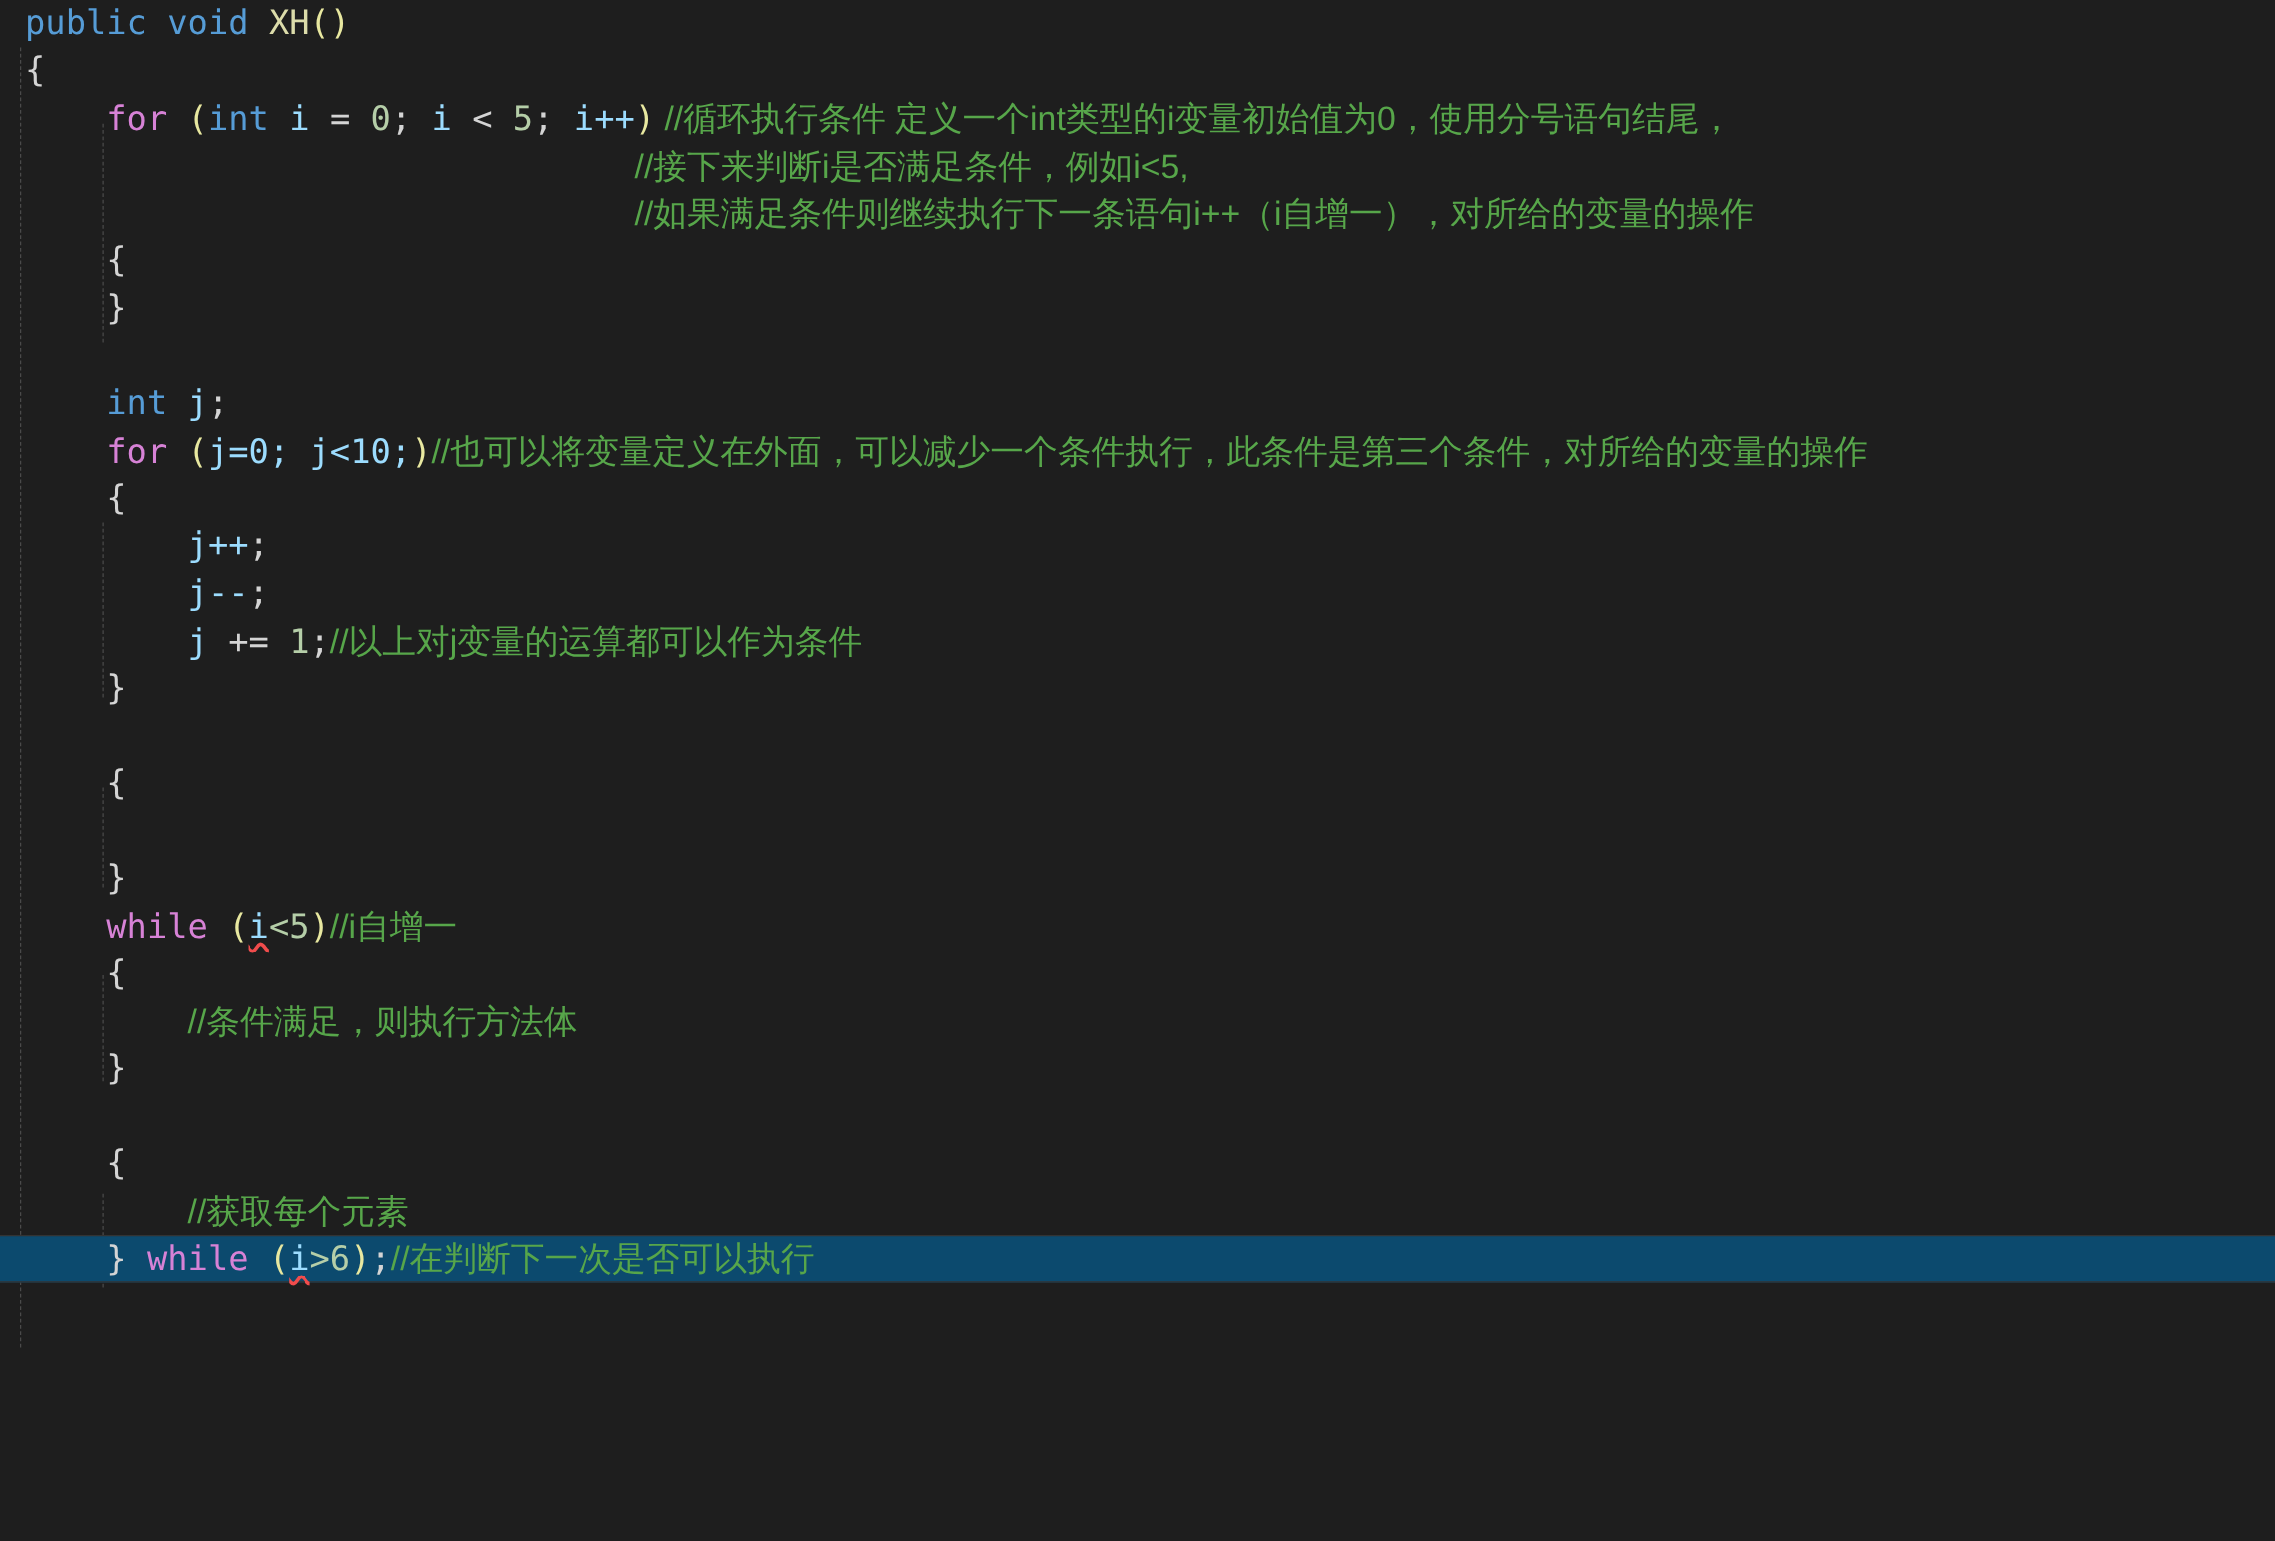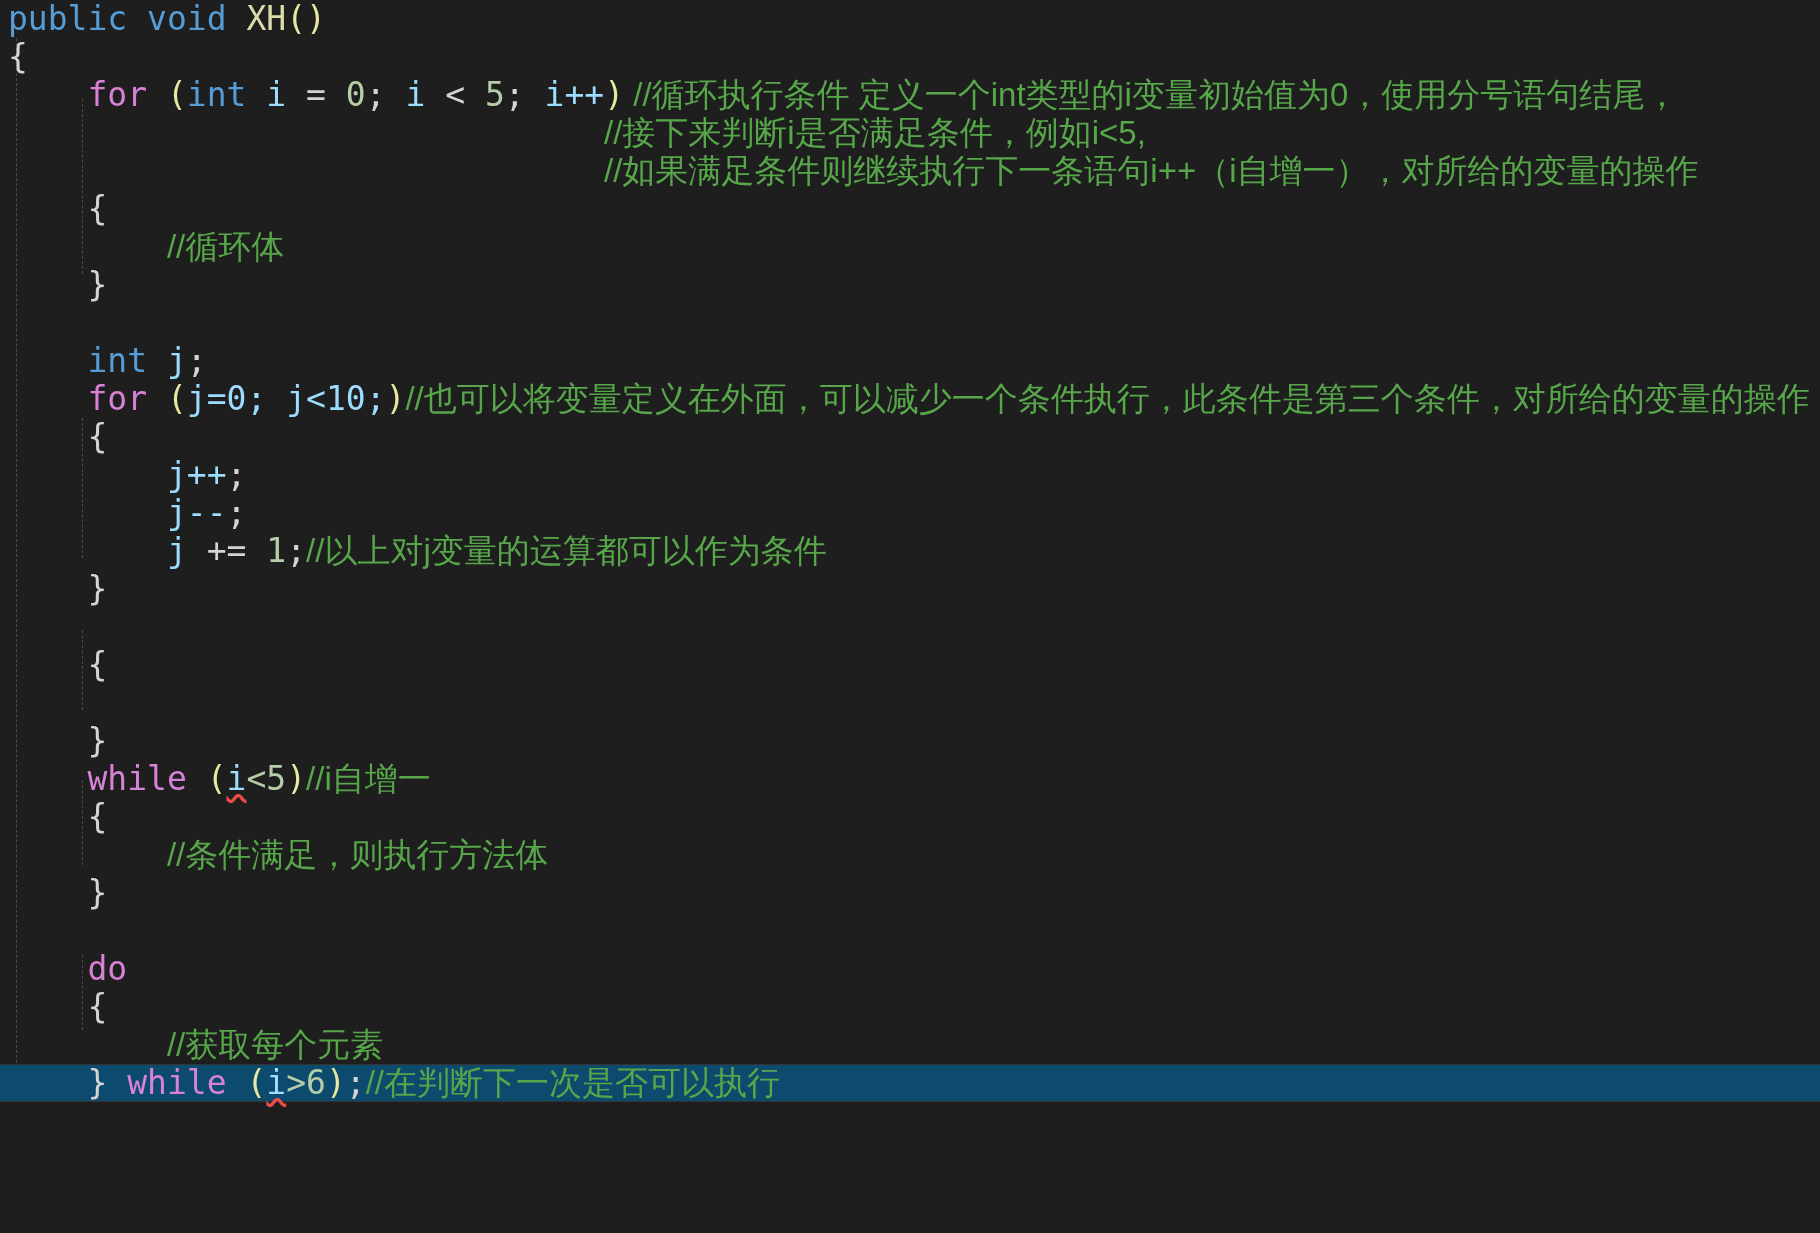--- a/index.html
+++ b/index.html
@@ -21,24 +21,24 @@
     background: #1e1e1e;
     padding-top: 0px;
     box-sizing: border-box;
   }
 
   .code-line {
     position: relative;
     height: 38px;
     line-height: 38px;
     white-space: pre;
-    font-size: 33px;
+    font-size: 27px;
     letter-spacing: 0px;
     color: #d4d4d4;
-    padding-left: 8px;
+    padding-left: 20px;
   }
 
   
   .code-line.current {
     background: #0c4a6e;
     border-top: 1px solid #333333;
     border-bottom: 1px solid #333333;
     height: 36px;
     line-height: 36px;
   }
@@ -89,21 +89,20 @@
   <div class="code-line"><span class="brace">{</span></div>
 
   <div class="code-line">    <span class="kw">for</span> <span class="paren">(</span><span class="kw2">int</span> <span class="ident">i</span><span class="punc"> = </span><span class="num">0</span><span class="punc">; </span><span class="ident">i</span><span class="punc"> &lt; </span><span class="num">5</span><span class="punc">; </span><span class="ident">i</span><span class="ident">++</span><span class="paren">)</span><span class="cmt cjk"> //循环执行条件 定义一个int类型的i变量初始值为0，使用分号语句结尾，</span></div>
 
   <div class="code-line">                              <span class="cmt cjk">//接下来判断i是否满足条件，例如i&lt;5,</span></div>
 
   <div class="code-line">                              <span class="cmt cjk">//如果满足条件则继续执行下一条语句i++（i自增一），对所给的变量的操作</span></div>
 
   <div class="code-line">    <span class="brace">{</span></div>
 
-  <div class="code-line">        <span class="cmt cjk">//循环体</span></div>
 
   <div class="code-line">    <span class="brace">}</span></div>
 
   <div class="code-line"><span></span></div>
 
   <div class="code-line">    <span class="kw2">int</span> <span class="ident">j</span><span class="punc">;</span></div>
 
   <div class="code-line">    <span class="kw">for</span> <span class="paren">(</span><span class="ident">j=0; j&lt;10;</span><span class="paren">)</span><span class="cmt cjk">//也可以将变量定义在外面，可以减少一个条件执行，此条件是第三个条件，对所给的变量的操作</span></div>
 
   <div class="code-line">    <span class="brace">{</span></div>
@@ -128,21 +127,20 @@
   <div class="code-line">    <span class="kw">while</span> <span class="paren">(</span><span class="ident err">i</span><span class="num">&lt;5</span><span class="paren">)</span><span class="cmt cjk">//i自增一</span></div>
 
   <div class="code-line">    <span class="brace">{</span></div>
 
   <div class="code-line">        <span class="cmt cjk">//条件满足，则执行方法体</span></div>
 
   <div class="code-line">    <span class="brace">}</span></div>
 
   <div class="code-line"><span></span></div>
 
-  <div class="code-line">    <span class="kw">do</span></div>
 
   <div class="code-line">    <span class="brace">{</span></div>
 
   <div class="code-line">        <span class="cmt cjk">//获取每个元素</span></div>
 
   <div class="code-line current">    <span class="brace">}</span> <span class="kw">while</span> <span class="paren">(</span><span class="ident err">i</span><span class="num">&gt;6</span><span class="paren">)</span><span class="punc">;</span><span class="cmt cjk">//在判断下一次是否可以执行</span></div>
 
 </div>
 
 </body></html>

